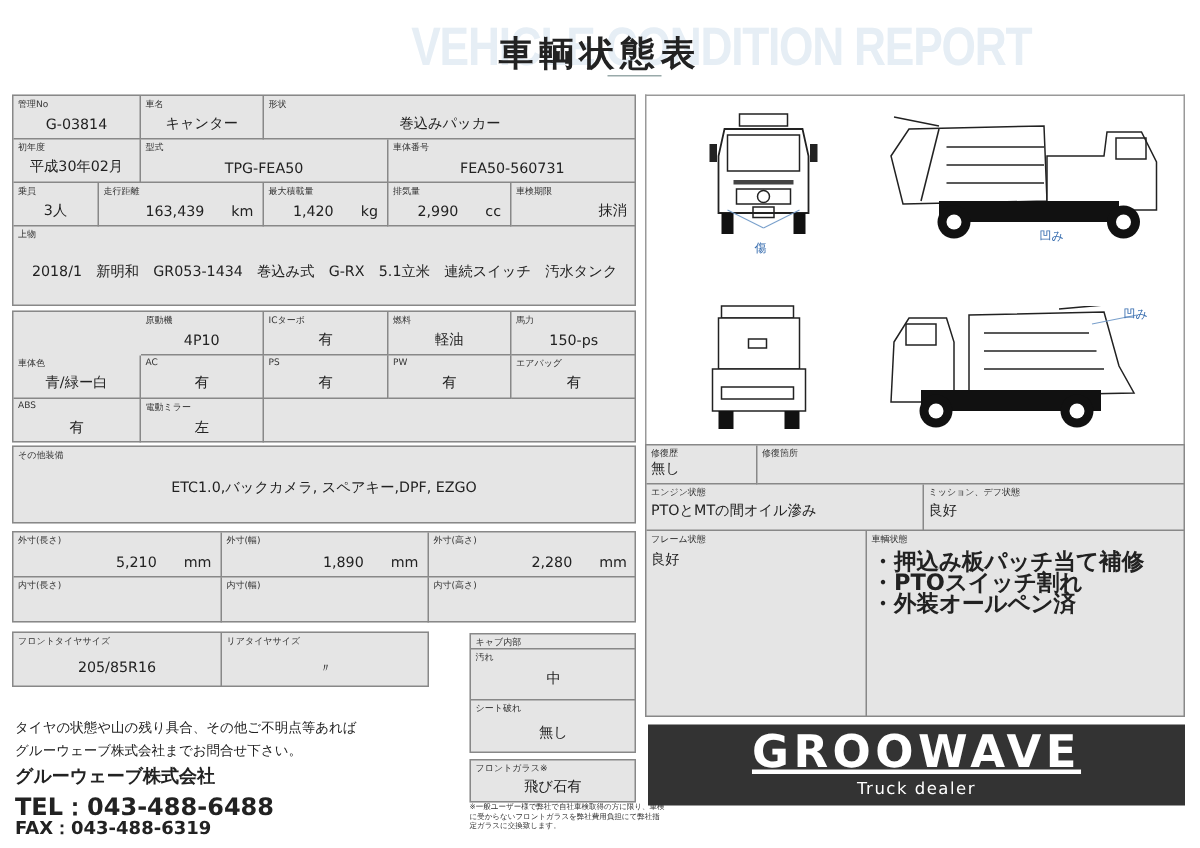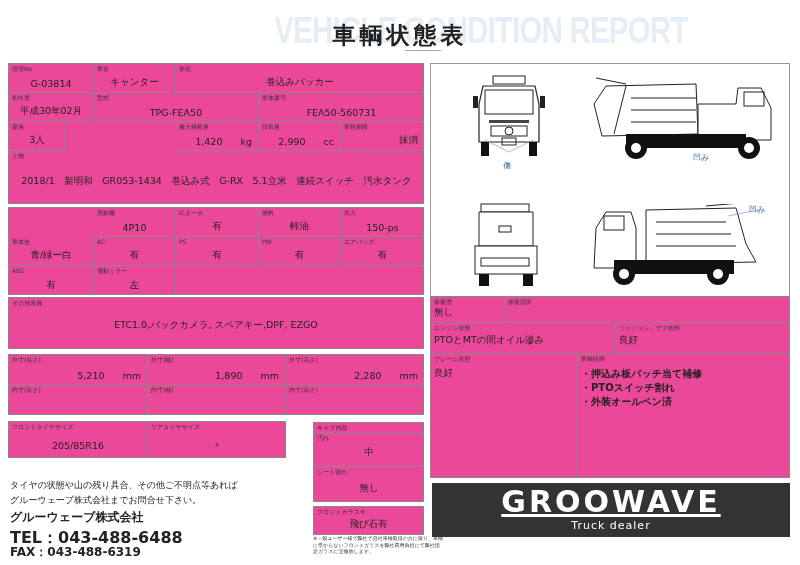--- a/index.html
+++ b/index.html
@@ -6,21 +6,21 @@
   html, body { width: 800px; height: 565px; background: #fff; overflow: hidden; }
   body { font-family: "DejaVu Sans", "Liberation Sans", sans-serif; color: #222; position: relative; }
 
   .bg-title { position: absolute; top: 10px; left: 240px; width: 380px; text-align: center;
     font-family: "Liberation Sans", sans-serif; font-weight: bold; font-size: 36px; letter-spacing: -1px;
     color: #e6eef5; transform: scaleX(0.82); transform-origin: center; white-space: nowrap; }
   .main-title { position: absolute; top: 20px; left: 0; width: 800px; text-align: center;
     font-size: 23px; font-weight: bold; letter-spacing: 4px; color: #222; }
   .title-line { position: absolute; top: 50px; left: 405px; width: 36px; height: 1px; background: #9aa; }
 
-  .box { position: absolute; border: 1px solid #888; background: #ec4899; }
+  .box { position: absolute; border: 1px solid #888; background: #e5e5e5; }
   .cell { position: absolute; border-right: 1px solid #888; border-bottom: 1px solid #888; }
   .lbl { position: absolute; top: 1px; left: 3px; font-size: 6px; color: #333; white-space: nowrap; }
   .val { position: absolute; left: 0; right: 0; bottom: 3px; text-align: center; font-size: 9.5px; white-space: nowrap; }
   .val.r { text-align: right; padding-right: 6px; }
   .val.l { text-align: left; padding-left: 3px; }
   .unit { display: inline-block; margin-left: 18px; }
 
   .diagram { position: absolute; left: 430px; top: 63px; width: 360px; height: 233px; border: 1px solid #999; border-bottom: none; }
   .note-blue { position: absolute; font-size: 8px; color: #3a6fb0; }
 
@@ -61,20 +61,24 @@
     <span class="val">TPG-FEA50</span>
   </div>
   <div class="cell" style="left:250px;top:29px;width:165px;height:29px;border-right:none;">
     <span class="lbl">車体番号</span>
     <span class="val">FEA50-560731</span>
   </div>
 
   <div class="cell" style="left:0;top:58px;width:57px;height:29px;">
     <span class="lbl">乗員</span>
     <span class="val">3人</span>
+  </div>
+  <div class="cell" style="left:57px;top:58px;width:110px;height:29px;">
+    <span class="lbl">走行距離</span>
+    <span class="val r"><span>163,439</span><span class="unit">km</span></span>
   </div>
   <div class="cell" style="left:167px;top:58px;width:83px;height:29px;">
     <span class="lbl">最大積載量</span>
     <span class="val r"><span>1,420</span><span class="unit">kg</span></span>
   </div>
   <div class="cell" style="left:250px;top:58px;width:82px;height:29px;">
     <span class="lbl">排気量</span>
     <span class="val r"><span>2,990</span><span class="unit">cc</span></span>
   </div>
   <div class="cell" style="left:332px;top:58px;width:83px;height:29px;border-right:none;">
@@ -281,21 +285,21 @@
   <div class="cell" style="left:185px;top:26px;width:174px;height:31px;border-right:none;">
     <span class="lbl">ミッション、デフ状態</span>
     <span class="val l" style="bottom:6px;">良好</span>
   </div>
   <div class="cell" style="left:0;top:57px;width:147px;height:124px;border-bottom:none;">
     <span class="lbl">フレーム状態</span>
     <span class="val l" style="top:13px;bottom:auto;">良好</span>
   </div>
   <div class="cell" style="left:147px;top:57px;width:212px;height:124px;border-right:none;border-bottom:none;">
     <span class="lbl">車輌状態</span>
-    <div style="position:absolute;left:3px;top:13px;font-size:10px;font-weight:bold;line-height:14px;">
+    <div style="position:absolute;left:3px;top:13px;font-size:15px;font-weight:bold;line-height:14px;">
       <div>・押込み板パッチ当て補修</div>
       <div>・PTOスイッチ割れ</div>
       <div>・外装オールペン済</div>
     </div>
   </div>
 </div>
 
 <div class="logo">
   <div class="name">GROOWAVE</div>
   <div class="sub">Truck dealer</div>

